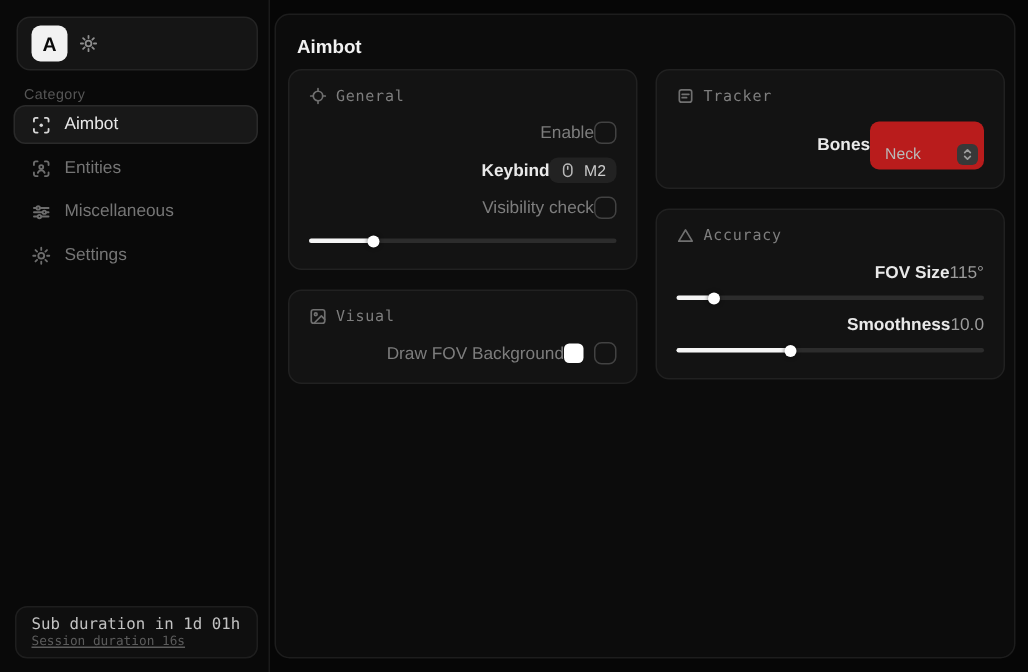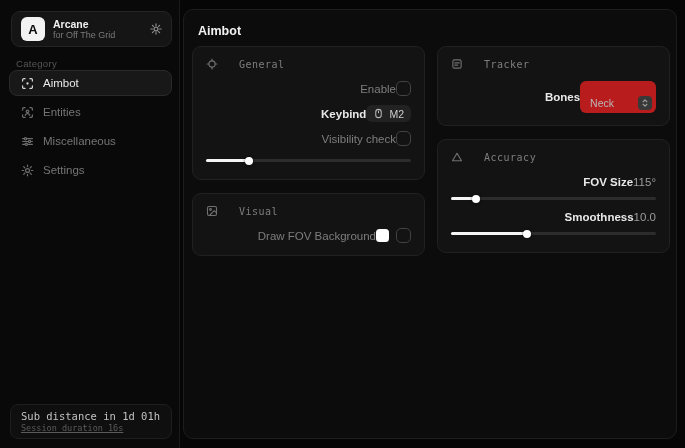--- a/index.html
+++ b/index.html
@@ -35,21 +35,21 @@
 
   
   .main { position:absolute; left:183px; top:9px; width:494px; height:430px;
     background:#0c0c0c; border:1px solid #1d1d1d; border-radius:10px; }
   .main-title { position:absolute; left:14px; top:14px; color:#f2f2f2;
     font-size:12.5px; font-weight:bold; }
   .cols { position:absolute; left:8px; top:36px; width:478px; display:flex; gap:12px; }
   .col { width:233px; display:flex; flex-direction:column; gap:13px; }
 
   .card { background:#131313; border:1px solid #212121; border-radius:9px; padding:11px 13px; }
-  .sec-head { display:flex; align-items:center; gap:21px; color:#7e7e7e;
+  .sec-head { display:flex; align-items:center; gap:6px; color:#7e7e7e;
     font-family:"DejaVu Sans Mono", monospace; font-size:10px; letter-spacing:.5px; margin-bottom:11px; }
   .sec-head .sicon { display:flex; color:#707070; }
 
   .row { display:flex; align-items:center; justify-content:flex-end; min-height:15px; margin-bottom:9px; }
   .row:last-child { margin-bottom:1px; }
   .lbl-dim { color:#7d7d7d; font-size:11.5px; }
   .lbl-bright { color:#e9e9e9; font-size:11.5px; font-weight:bold; }
   .val { color:#9c9c9c; font-size:11.5px; }
   .rt { display:flex; align-items:center; gap:7px; }
 
@@ -77,24 +77,20 @@
     background:#ffffff; border-radius:50%; box-shadow:0 0 3px rgba(0,0,0,.6); }
   .slider-row-label { margin-bottom:2px; }
 </style>
 </head>
 <body>
 
 <div class="sidebar">
 
   <div class="brand-card">
     <div class="logo">A</div>
-    <div class="brand-txt">
-      <div class="brand-title">Arcane</div>
-      <div class="brand-sub">for Off The Grid</div>
-    </div>
     <span class="brand-gear">
       <svg width="12" height="12" viewBox="0 0 16 16" fill="none" stroke="currentColor" stroke-width="1.6" stroke-linecap="round">
         <circle cx="8" cy="8" r="2.6"></circle>
         <path d="M8 1.2v2M8 12.8v2M1.2 8h2M12.8 8h2M3.2 3.2l1.4 1.4M11.4 11.4l1.4 1.4M12.8 3.2l-1.4 1.4M4.6 11.4l-1.4 1.4"></path>
       </svg>
     </span>
   </div>
 
   <div class="cat-label">Category</div>
 
@@ -134,21 +130,21 @@
         <svg width="13" height="13" viewBox="0 0 16 16" fill="none" stroke="currentColor" stroke-width="1.5" stroke-linecap="round">
           <circle cx="8" cy="8" r="2.4"></circle>
           <path d="M8 1.4v1.8M8 12.8v1.8M1.4 8h1.8M12.8 8h1.8M3.3 3.3l1.3 1.3M11.4 11.4l1.3 1.3M12.7 3.3l-1.3 1.3M4.6 11.4l-1.3 1.3"></path>
         </svg>
       </span>
       <span>Settings</span>
     </div>
   </div>
 
   <div class="foot-card">
-    <div class="foot-main mono">Sub distance in 1d 01h</div>
+    <div class="foot-main mono">Sub duration in 1d 01h</div>
     <div class="foot-sub mono">Session duration 16s</div>
   </div>
 </div>
 
 <div class="main">
   <div class="main-title">Aimbot</div>
 
   <div class="cols">
 
     <div class="col">

